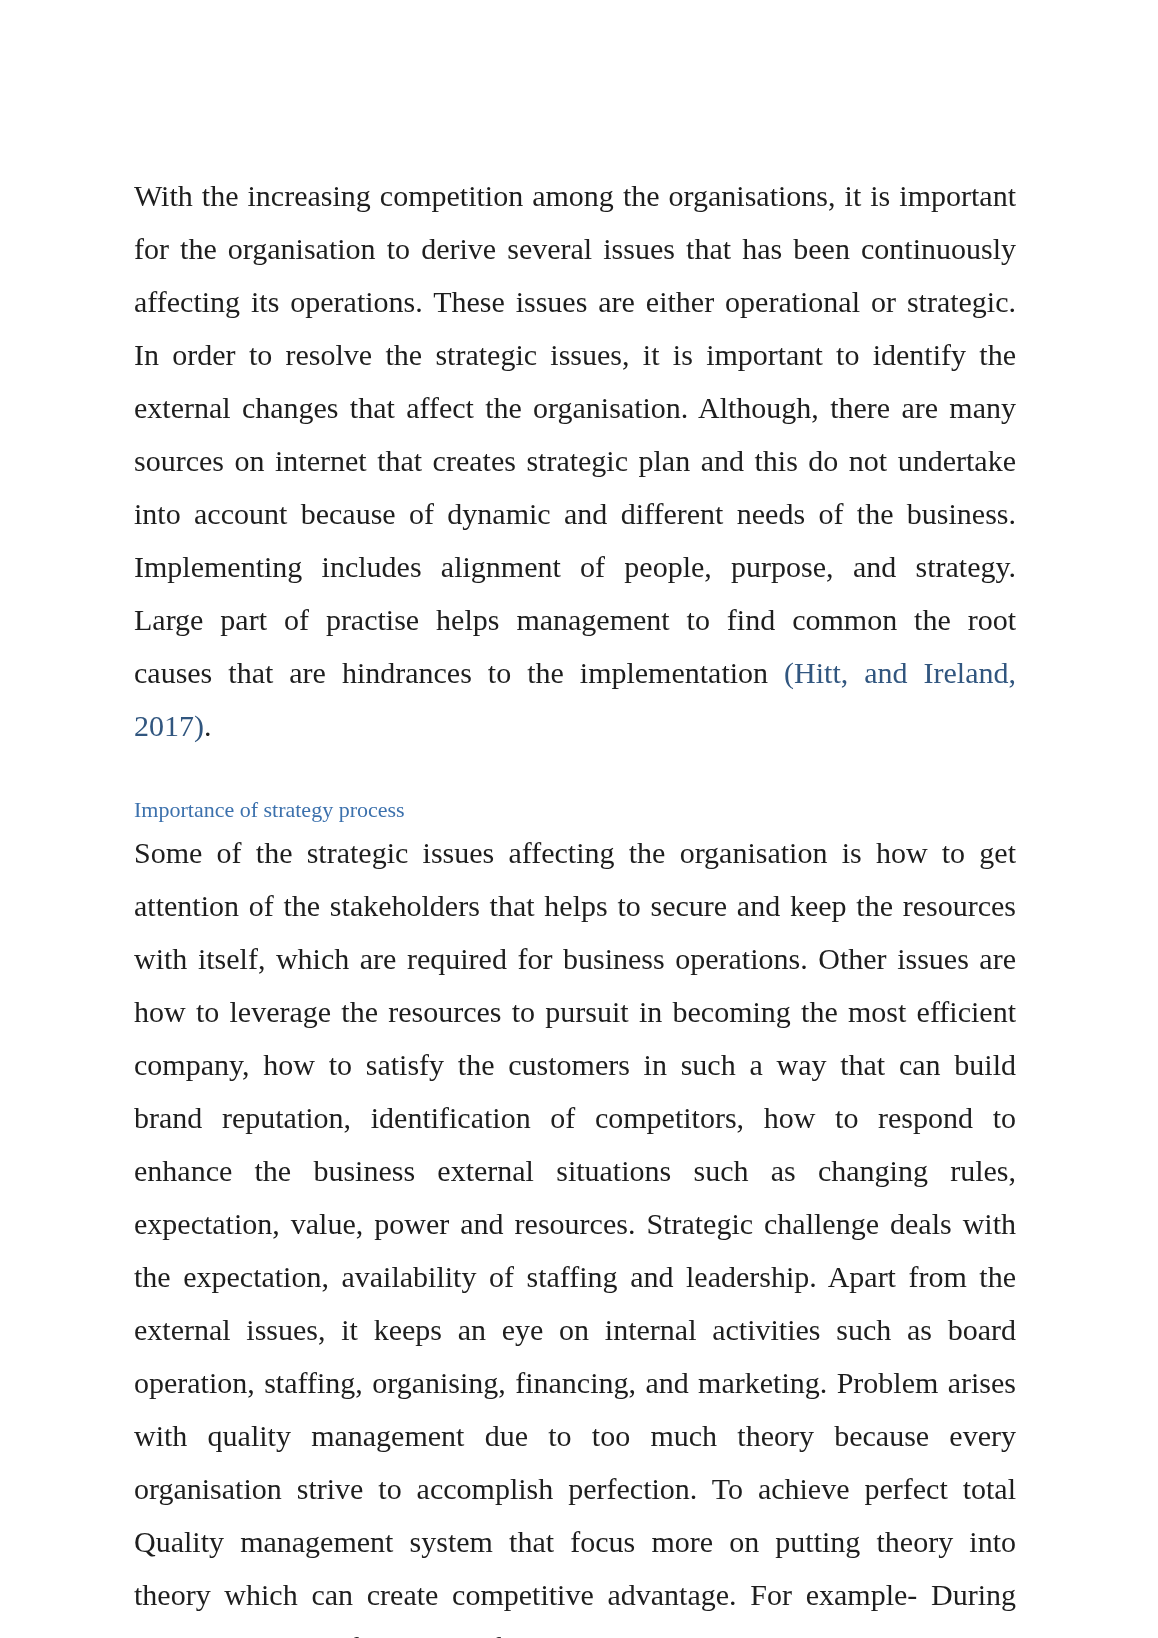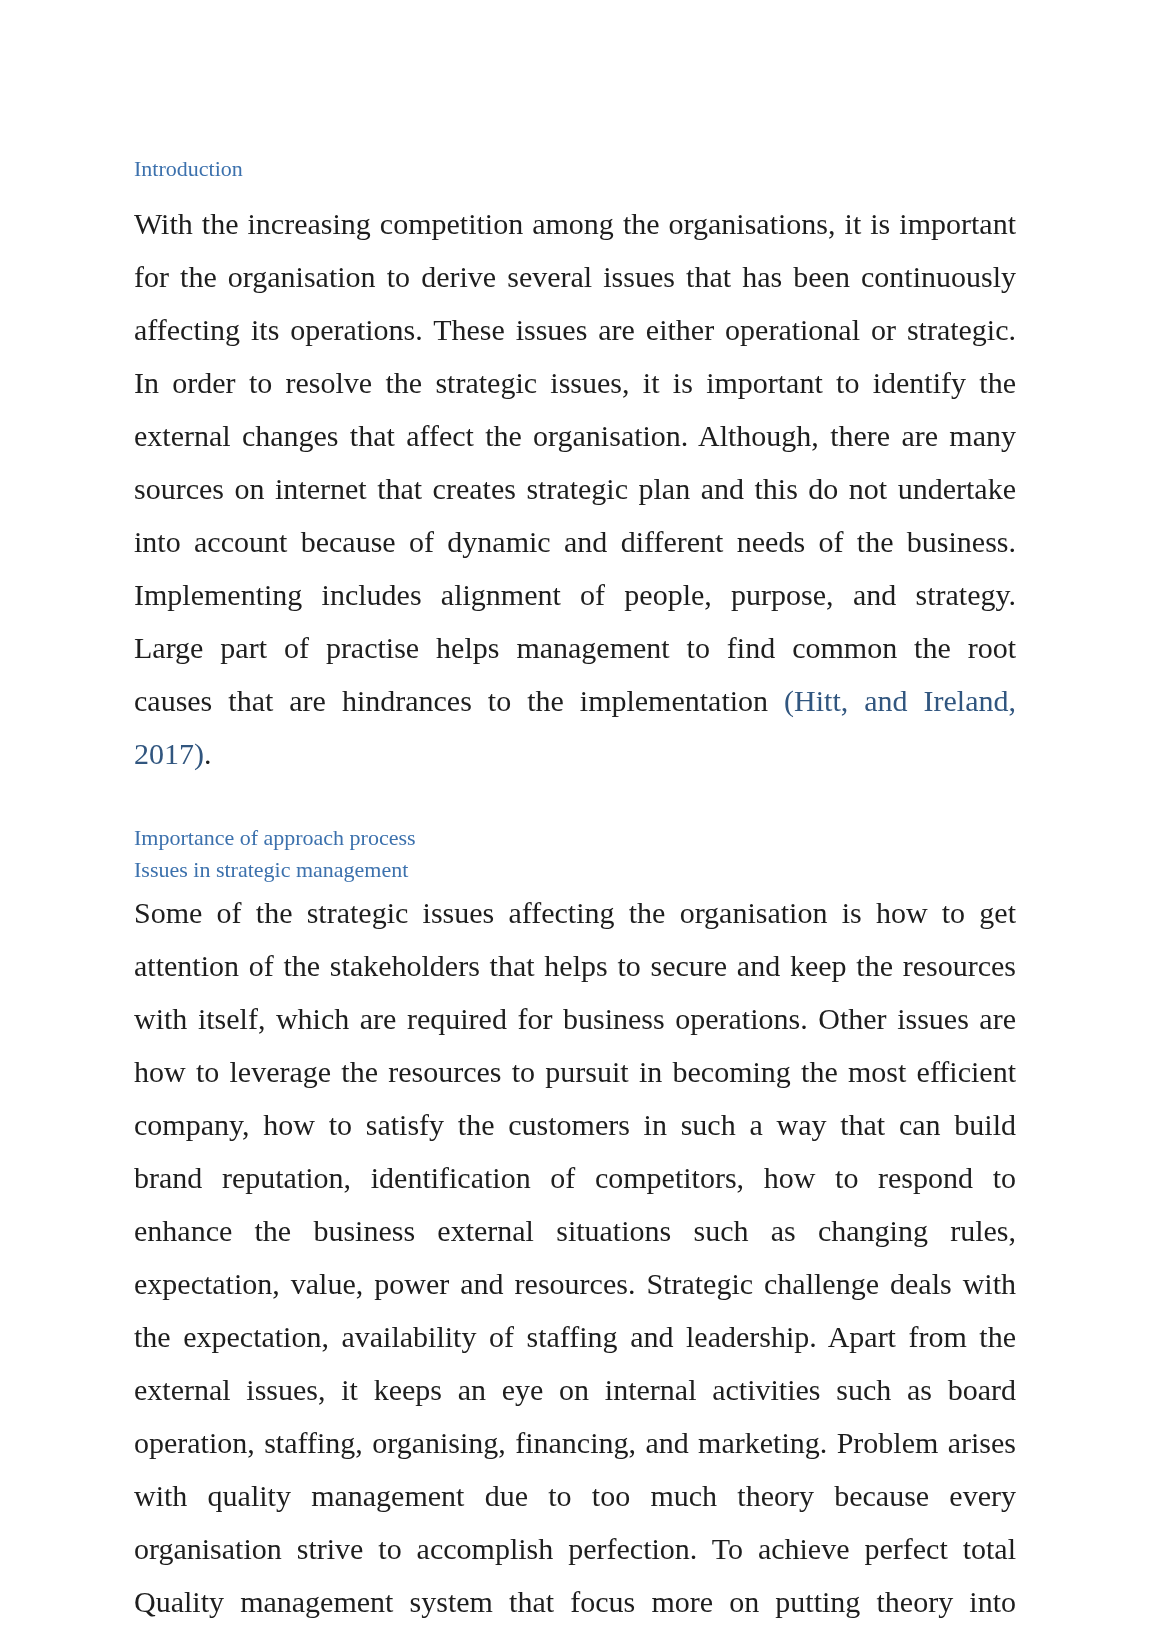--- a/index.html
+++ b/index.html
@@ -54,26 +54,24 @@
     color: var(--body-color, #1e1e1e);
   }
 </style>
 </head>
 <body>
 
 <div class="page">
   <div class="content">
 
     <section>
-      <h2 class="doc-heading">Introduction</h2>
       <p class="para"><span class="seg-body">With the increasing competition among the organisations, it is important for the organisation to derive several issues that has been continuously affecting its operations. These issues are either operational or strategic. In order to resolve the strategic issues, it is important to identify the external changes that affect the organisation. Although, there are many sources on internet that creates strategic plan and this do not undertake into account because of dynamic and different needs of the business. Implementing includes alignment of people, purpose, and strategy. Large part of practise helps management to find common the root causes that are hindrances to the implementation </span><span class="seg-citation">(Hitt, and Ireland, 2017)</span><span class="seg-body">.</span></p>
     </section>
 
     <div class="section-spacer"></div>
 
     <section>
-      <h2 class="doc-heading stacked">Importance of approach process</h2>
-      <h2 class="doc-heading stacked">Issues in strategic management</h2>
+      <h2 class="doc-heading stacked">Importance of strategy process</h2>
       <p class="para" style="margin-top:0;"><span class="seg-body">Some of the strategic issues affecting the organisation is how to get attention of the stakeholders that helps to secure and keep the resources with itself, which are required for business operations. Other issues are how to leverage the resources to pursuit in becoming the most efficient company, how to satisfy the customers in such a way that can build brand reputation, identification of competitors, how to respond to enhance the business external situations such as changing rules, expectation, value, power and resources. Strategic challenge deals with the expectation, availability of staffing and leadership. Apart from the external issues, it keeps an eye on internal activities such as board operation, staffing, organising, financing, and marketing. Problem arises with quality management due to too much theory because every organisation strive to accomplish perfection. To achieve perfect total Quality management system that focus more on putting theory into theory which can create competitive advantage. For example- During the strategic transformation of Nokia, there always remained a deviation in the business tactics because it could not accomplish the theoretical knowledge with the practical approach </span><span class="seg-citation">(Jia, and Yin, 2015)</span><span class="seg-body">. Nokia valued its</span></p>
     </section>
 
   </div>
 </div>
 
 </body></html>

